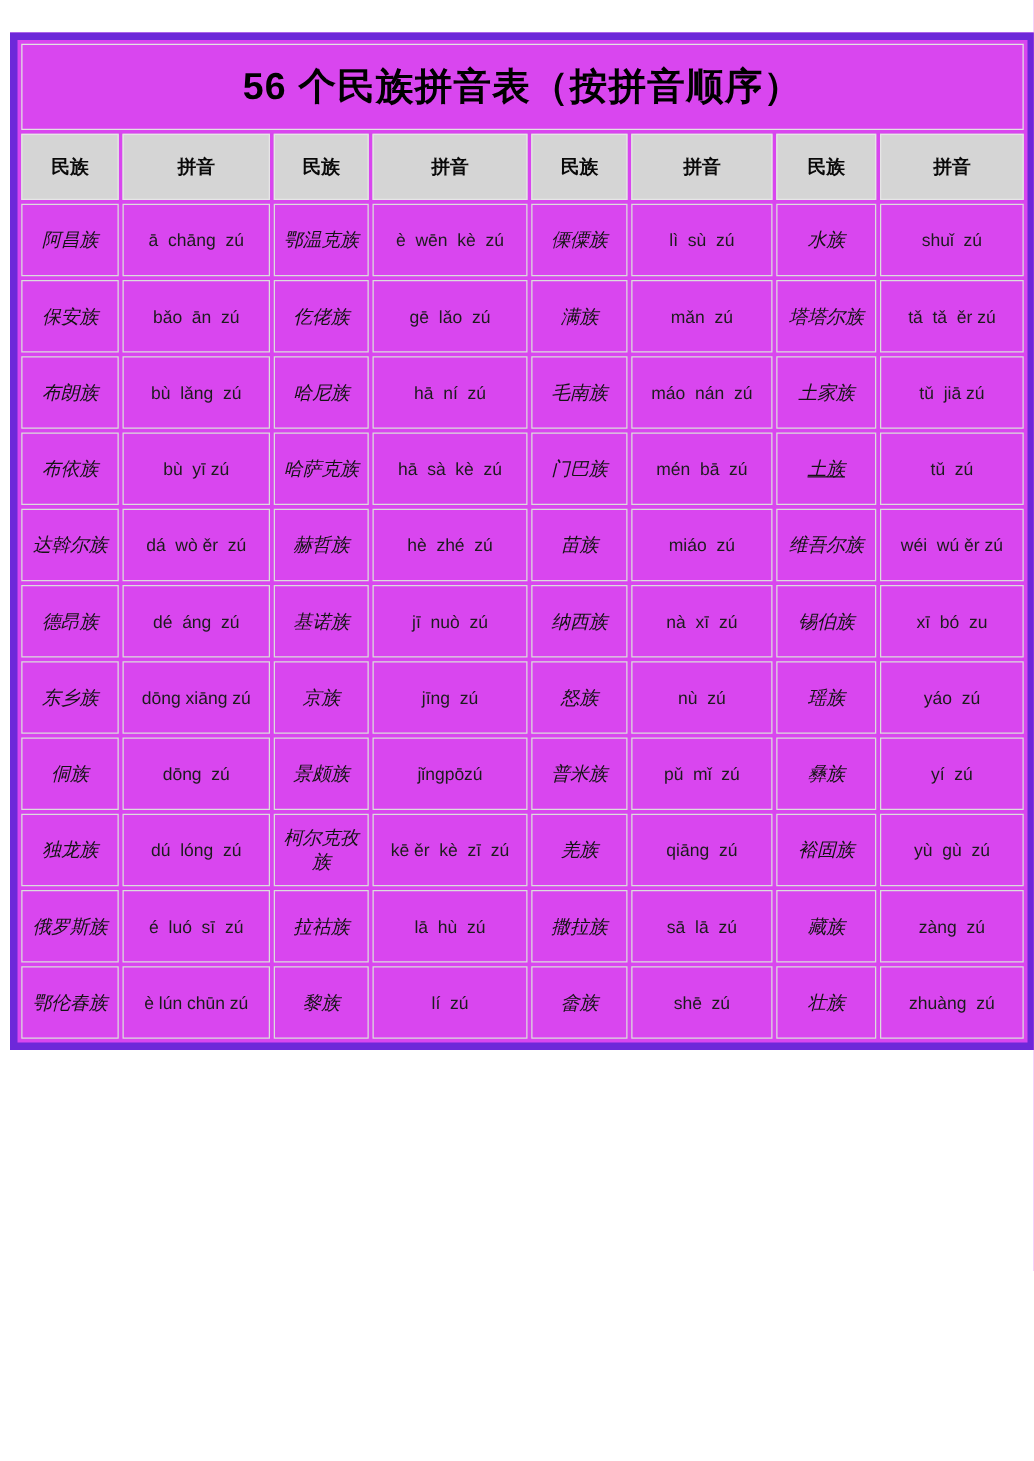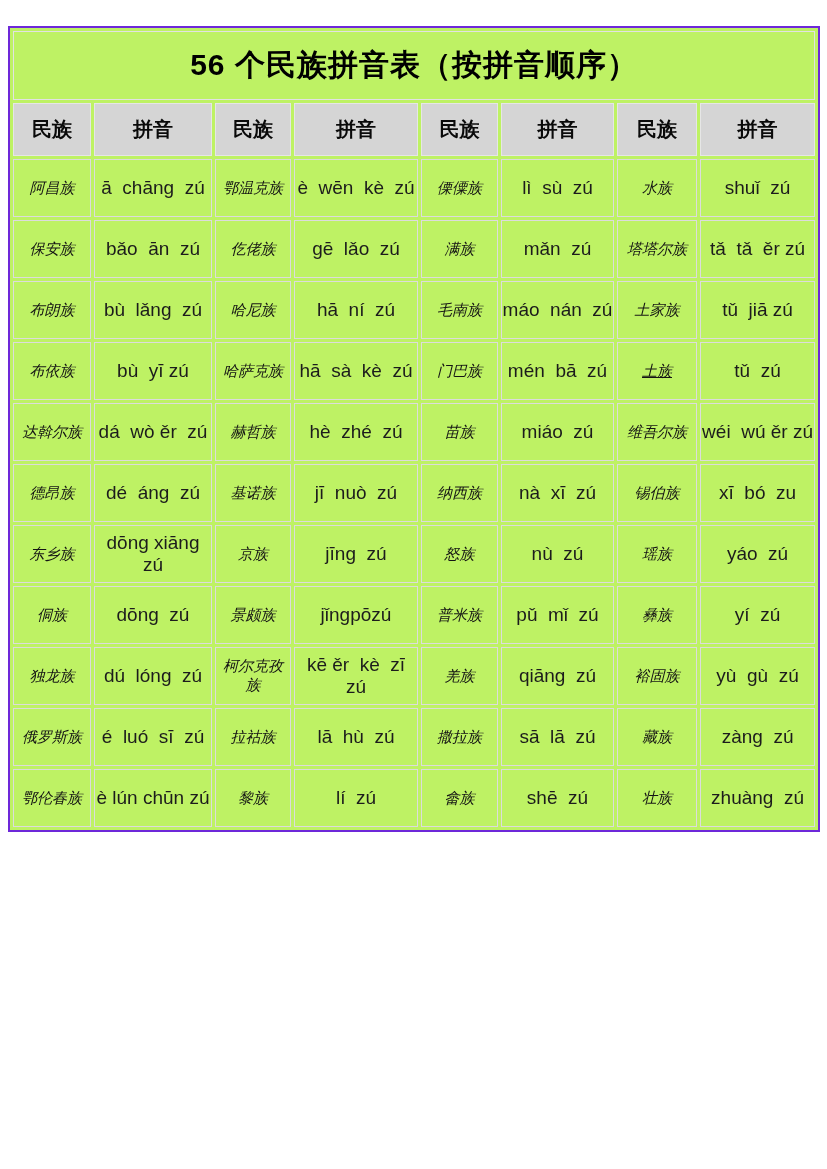--- a/index.html
+++ b/index.html
@@ -5,52 +5,52 @@
   html,body{margin:0;padding:0;}
   body{
     width:827px;height:1169px;background:#ffffff;
     font-family:"Liberation Sans","DejaVu Sans",sans-serif;
     color:#141414;
   }
   .page{padding-top:26px;padding-left:8px;}
   table.pinyin-table{
     border-collapse:separate;
     border-spacing:3px;
-    border:2px solid #6d28d9;
+    border:6px solid #6d28d9;
     width:810px;
     table-layout:fixed;
-    background:#bef264;
+    background:#d946ef;
   }
   td,th{
     border:1px solid #dcdcdc;
     text-align:center;
     vertical-align:middle;
     padding:0;
     overflow:hidden;
   }
   .title-cell{
     height:67px;
     font-size:30px;
     font-weight:bold;
     color:#000000;
     letter-spacing:1px;
     border-color:#e2e2e2;
   }
   th.header-cell{
     height:51px;
     background:#d5d5d5;
-    font-size:20px;
+    font-size:15px;
     font-weight:bold;
     color:#0a0a0a;
     border-color:#e6e6e6;
   }
   tbody td{height:56px;font-size:15px;}
   td.name-cell{font-size:15px;font-style:italic;}
   td.pinyin-cell{
-    font-size:19px;
+    font-size:14px;
     white-space:pre-wrap;
     color:#1c1c1c;
     margin-left:48px;
   }
   .underlined{text-decoration:underline;}
 </style>
 </head>
 <body>
 
 <div class="page">

